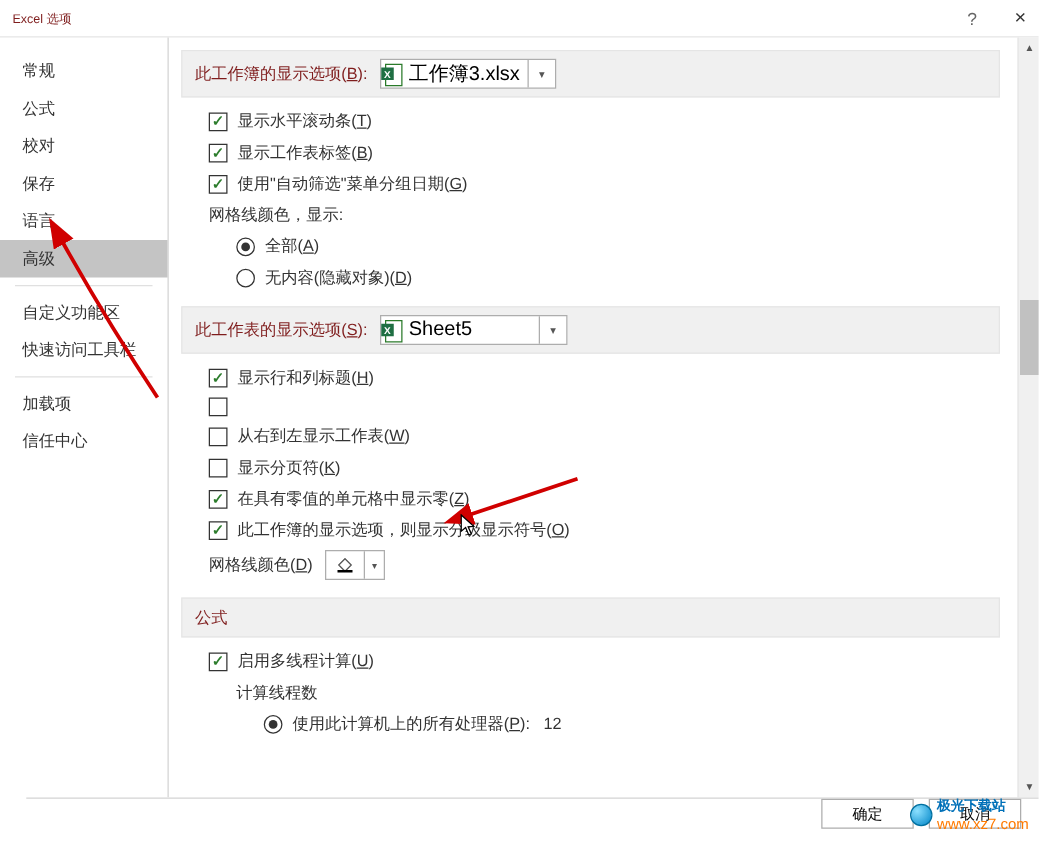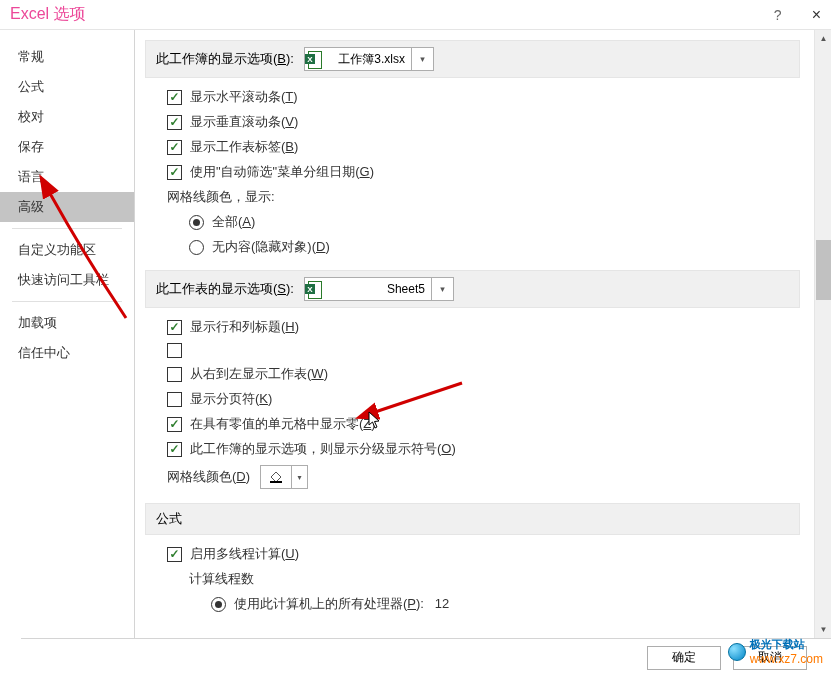--- a/index.html
+++ b/index.html
@@ -1,63 +1,63 @@
 <!DOCTYPE html>
 <html><head>
 <meta charset="utf-8">
 <style>
 * { margin: 0; padding: 0; box-sizing: border-box; font-family: "Microsoft YaHei", "Segoe UI", sans-serif; }
 body { background: #fff; width: 831px; height: 676px; overflow: hidden; position: relative; }
 
 .titlebar { height: 30px; display: flex; align-items: center; padding: 0 10px; border-bottom: 1px solid #e5e5e5; }
-.titlebar .title { font-size: 16px; color: #ec4899; }
+.titlebar .title { font-size: 10px; color: #7f1d1d; }
 .titlebar .controls { margin-left: auto; display: flex; gap: 30px; align-items: center; }
 .titlebar .help { font-size: 14px; color: #666; cursor: pointer; }
 .titlebar .close { font-size: 16px; color: #333; cursor: pointer; font-family: Arial; }
 
 .dialog-body { display: flex; height: 608px; }
 
 .sidebar { width: 135px; border-right: 1px solid #d4d4d4; padding-top: 12px; }
 .sidebar .nav-item { padding: 6px 18px; font-size: 13px; color: #333; cursor: pointer; }
 .sidebar .nav-item.selected { background: #c4c4c4; }
 .sidebar .sep { height: 1px; background: #e0e0e0; margin: 6px 12px; }
 
 .content-wrap { flex: 1; position: relative; display: flex; }
 .content { flex: 1; overflow-y: auto; padding: 10px 14px 10px 10px; }
 .vscroll-track { width: 17px; background: #f0f0f0; border-left: 1px solid #e5e5e5; position: relative; }
 .vscroll-arrow { position: absolute; left: 0; width: 17px; height: 17px; display: flex; align-items: center; justify-content: center; font-size: 8px; color: #555; cursor: pointer; }
 .vscroll-arrow.up { top: 0; }
 .vscroll-arrow.down { bottom: 0; }
 .vscroll-thumb { position: absolute; left: 1px; width: 15px; background: #c1c1c1; top: 210px; height: 60px; cursor: pointer; }
 
 .section-header { background: #f0f0f0; border: 1px solid #e5e5e5; padding: 6px 10px; font-size: 13px; display: flex; align-items: center; margin-bottom: 10px; }
-.section-header .lbl { color: #000000; }
+.section-header .lbl { color: #7f1d1d; }
 .section-header .hotkey { text-decoration: underline; }
 
 .dropdown { display: inline-flex; align-items: center; margin-left: 10px; border: 1px solid #adadad; background: #fff; height: 24px; }
-.dropdown .dd-text { font-size: 12px; padding: 0 6px; min-width: 90px; text-align: right; }
+.dropdown .dd-text { font-size: 16px; padding: 0 6px; min-width: 90px; }
 .dropdown .dd-arrow { width: 22px; height: 22px; border-left: 1px solid #adadad; display: flex; align-items: center; justify-content: center; font-size: 9px; color: #555; cursor: pointer; }
 
 .opt-list { padding-left: 22px; margin-bottom: 14px; }
 .opt-row { display: flex; align-items: center; margin-bottom: 7px; font-size: 13px; color: #333; }
 .opt-row .chk, .opt-row .rad { width: 15px; height: 15px; border: 1px solid #333; margin-right: 8px; display: flex; align-items: center; justify-content: center; cursor: pointer; flex-shrink: 0; }
 .opt-row .chk.checked::after { content: "✓"; color: #2d7d2d; font-size: 12px; font-weight: bold; line-height: 1; }
 .opt-row .rad { border-radius: 50%; }
 .opt-row .rad.checked::after { content: ""; width: 7px; height: 7px; background: #333; border-radius: 50%; display: block; }
 .opt-row .label .hotkey { text-decoration: underline; }
 .opt-row.sub { padding-left: 22px; }
 .opt-row.sub2 { padding-left: 44px; }
 .opt-row.subtitle { padding-left: 0; margin-top: 2px; }
 .opt-row.subtitle2 { padding-left: 22px; margin-top: 2px; }
 
 .color-picker { display: inline-flex; align-items: center; border: 1px solid #adadad; height: 24px; margin-left: 10px; cursor: pointer; }
 .color-picker .bucket { width: 30px; display: flex; flex-direction: column; align-items: center; justify-content: center; }
 .color-picker .arrow { width: 16px; border-left: 1px solid #adadad; display: flex; align-items: center; justify-content: center; font-size: 8px; color: #555; height: 22px;}
 
-.footer { position: absolute; bottom: 0; left: 0; right: 0; height: 38px; border-top: 1px solid #d4d4d4; display: flex; justify-content: flex-end; align-items: center; padding-right: 24px; gap: 12px; background: #fff; margin-left: 21px; }
+.footer { position: absolute; bottom: 0; left: 0; right: 0; height: 38px; border-top: 1px solid #d4d4d4; display: flex; justify-content: flex-end; padding-right: 14px; gap: 12px; background: #fff; margin-left: 21px; }
 .footer .btn { min-width: 74px; height: 24px; border: 1px solid #adadad; background: #fff; font-size: 12px; cursor: pointer; display: flex; align-items: center; justify-content: center; }
 
 
 .arrow-annot { position: absolute; pointer-events: none; }
 .arrow-annot svg { overflow: visible; }
 
 
 .xl-icon { display: inline-block; width: 16px; height: 16px; position: relative; }
 .xl-icon::before { content: ""; position: absolute; left: 3px; top: 0; width: 12px; height: 16px; background: #fff; border: 1px solid #2a7a2a; }
 .xl-icon::after { content: "X"; position: absolute; left: 0; top: 3px; width: 10px; height: 10px; background: #1f6f43; color: #fff; font-size: 8px; font-weight: bold; display: flex; align-items: center; justify-content: center; }
@@ -110,24 +110,20 @@
         </span>
       </div>
 
       <div class="opt-list">
         <div class="opt-row">
           <span class="chk checked"></span>
           <span class="label"><span>显示水平滚动条(</span><span class="hotkey">T</span><span>)</span></span>
         </div>
         <div class="opt-row">
           <span class="chk checked"></span>
-          <span class="label"><span>显示垂直滚动条(</span><span class="hotkey">V</span><span>)</span></span>
-        </div>
-        <div class="opt-row">
-          <span class="chk checked"></span>
           <span class="label"><span>显示工作表标签(</span><span class="hotkey">B</span><span>)</span></span>
         </div>
         <div class="opt-row">
           <span class="chk checked"></span>
           <span class="label"><span>使用"自动筛选"菜单分组日期(</span><span class="hotkey">G</span><span>)</span></span>
         </div>
         <div class="opt-row subtitle">
           <span class="label">网格线颜色，显示:</span>
         </div>
         <div class="opt-row sub">

